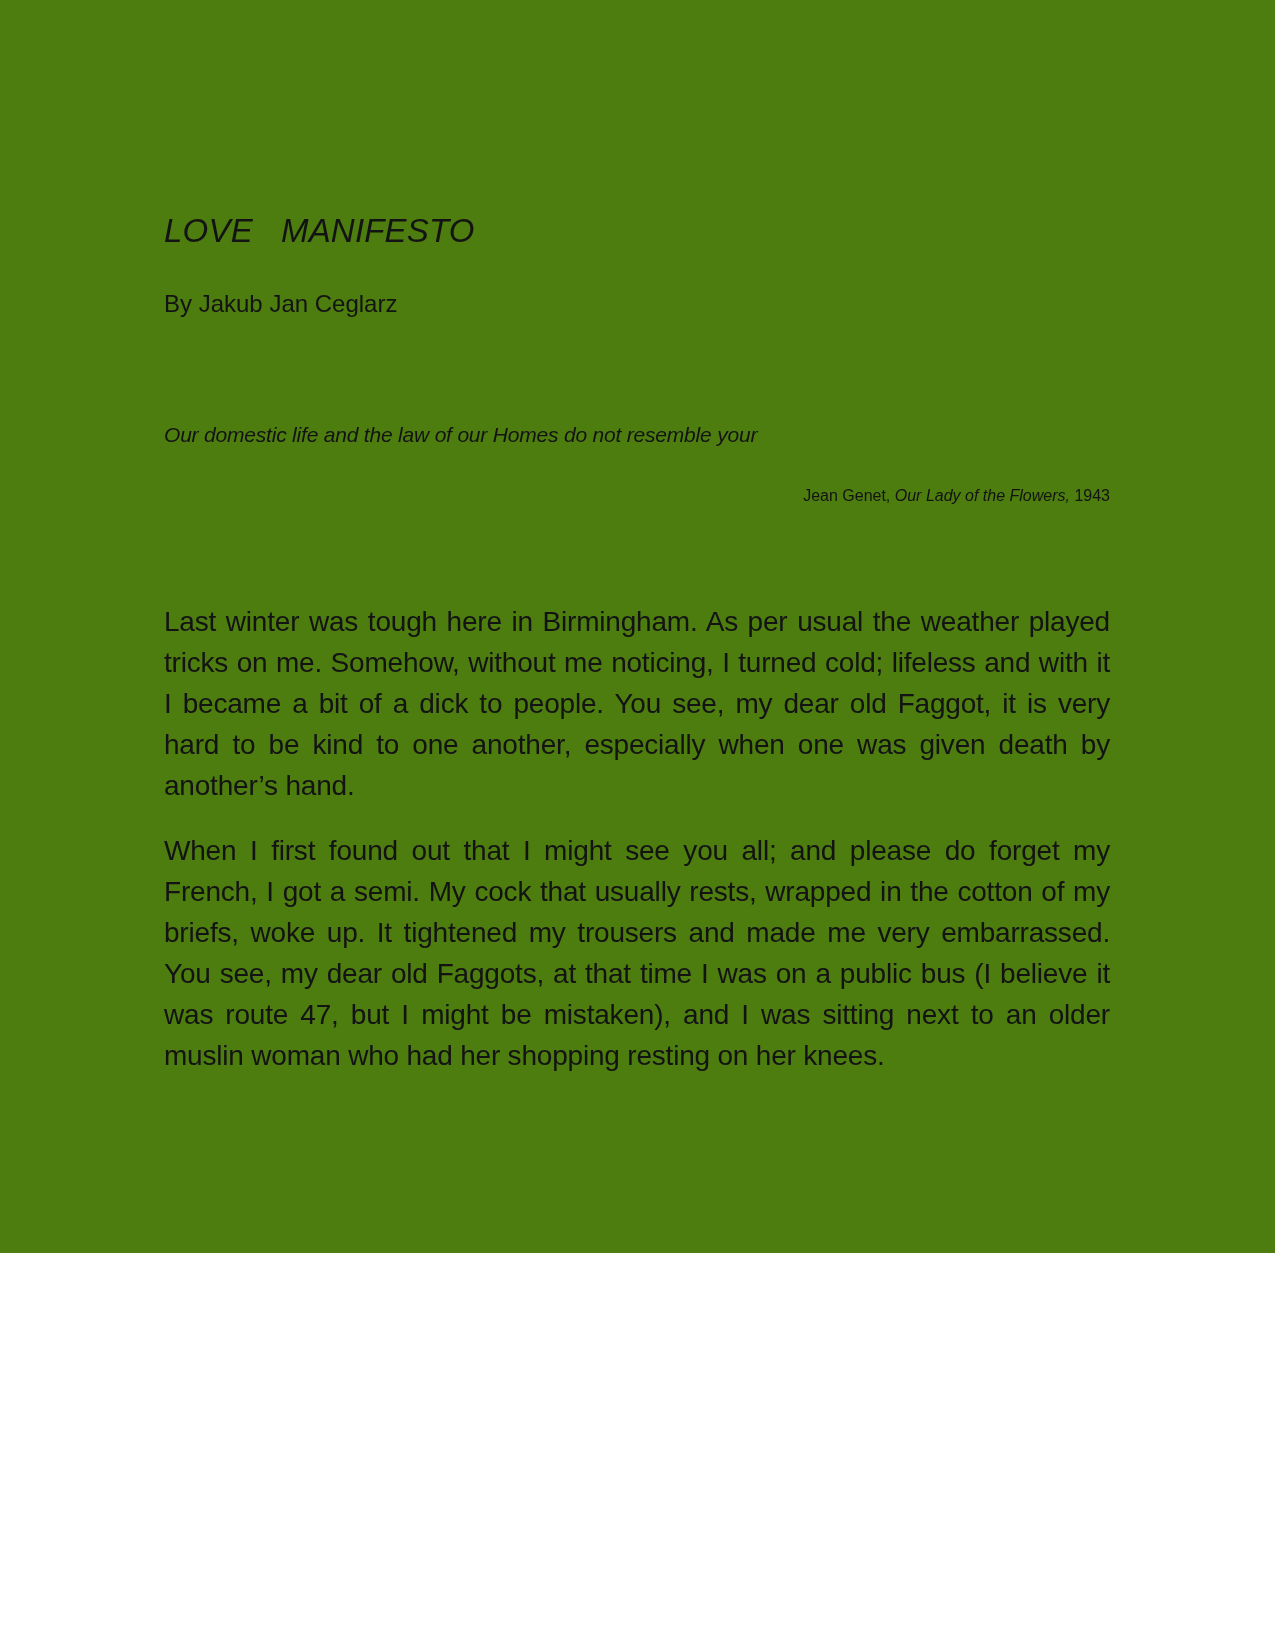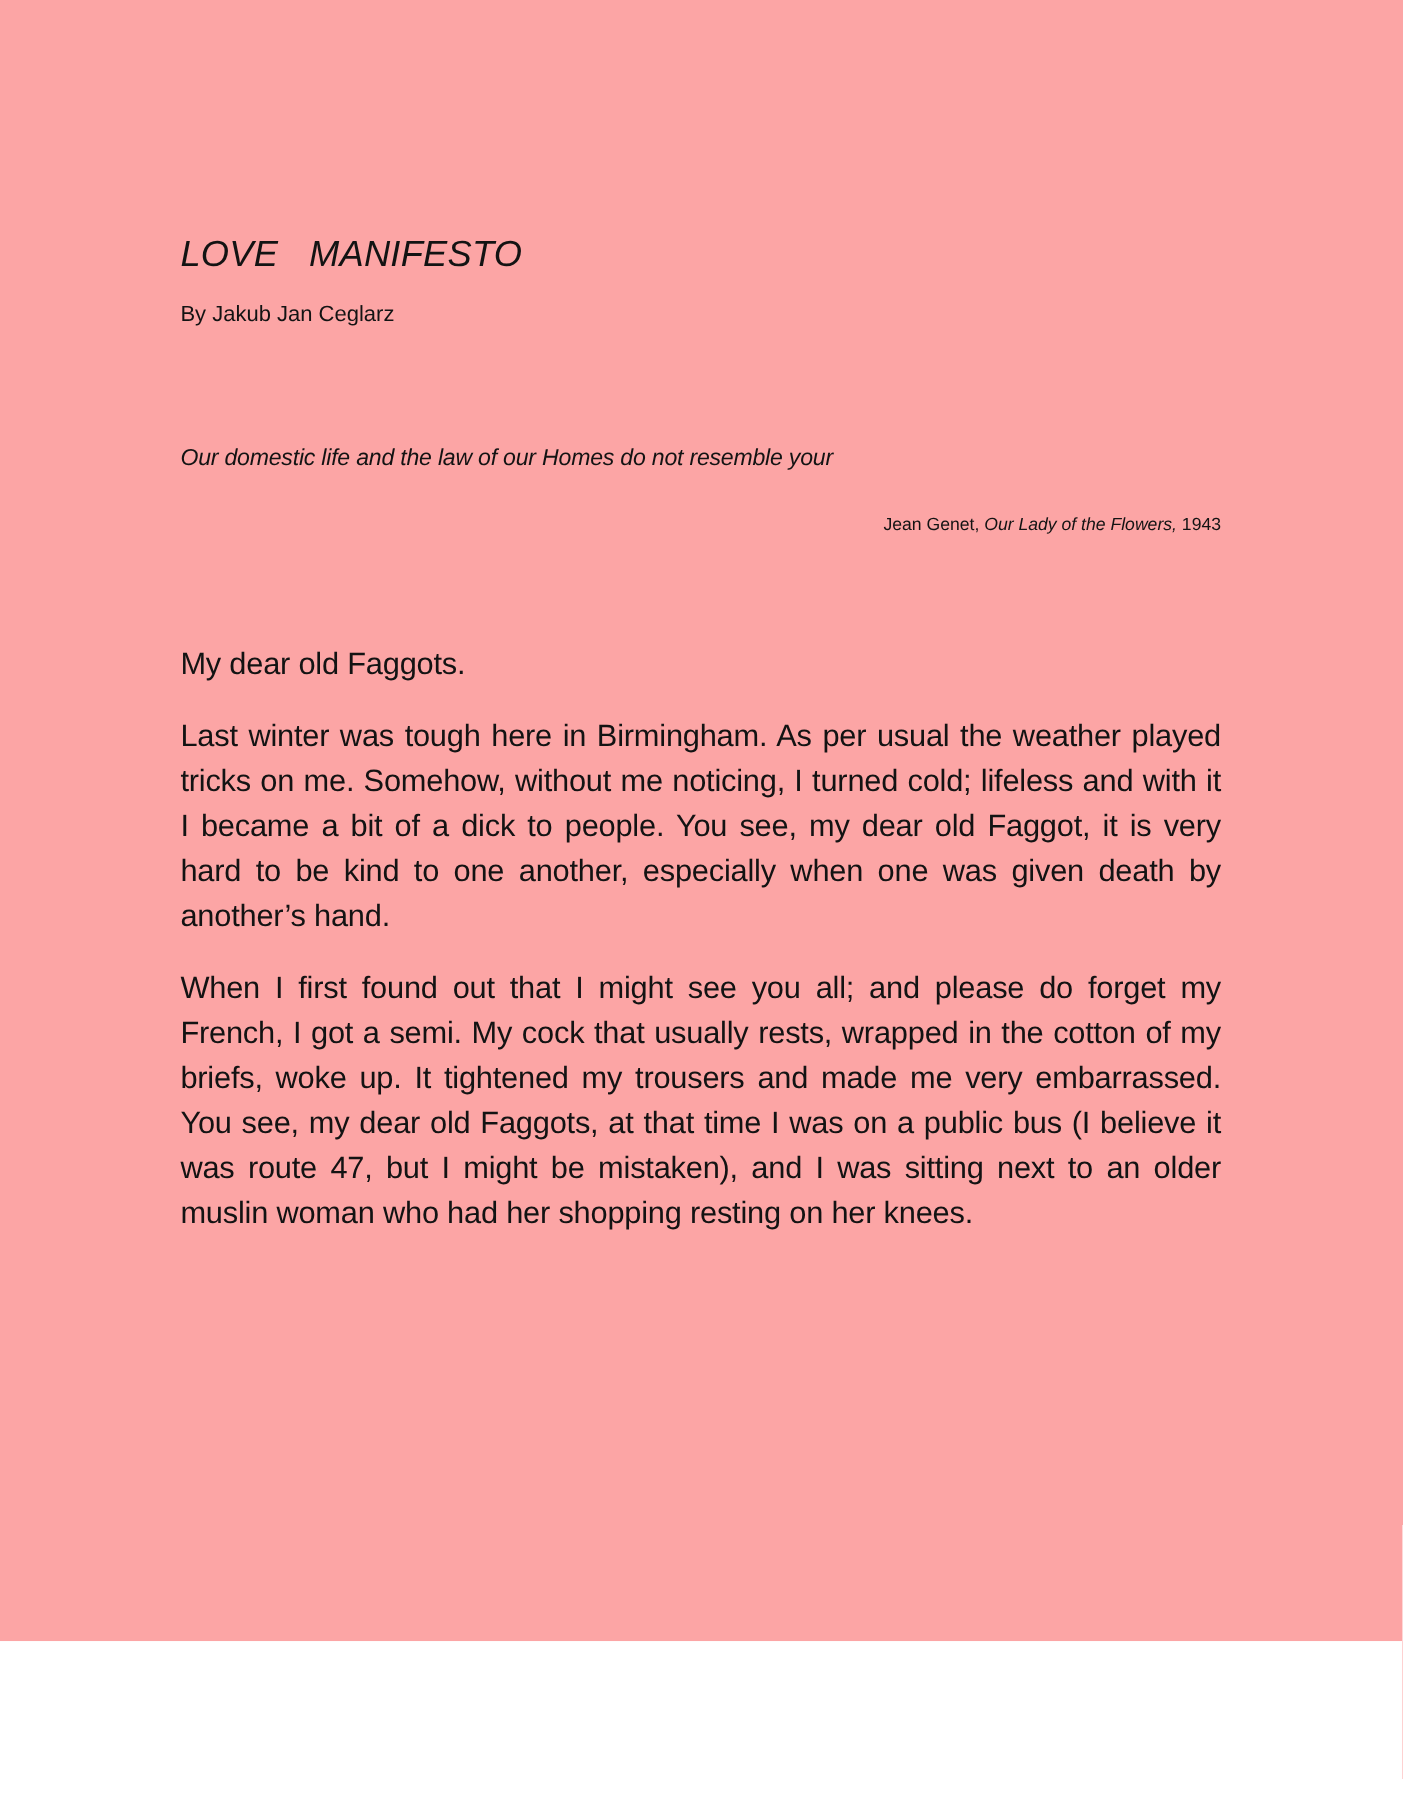--- a/index.html
+++ b/index.html
@@ -3,44 +3,44 @@
 <meta charset="utf-8">
 <style>
   html, body {
     margin: 0;
     padding: 0;
     background: #ffffff;
   }
   .page {
     position: relative;
     width: 1275px;
-    height: 1492px;
-    background: #fca5a5;
+    height: 1253px;
+    background: #4d7c0f;
     font-family: "Liberation Sans", sans-serif;
     color: #131313;
     overflow: hidden;
   }
   .content {
     position: absolute;
     left: 164px;
     top: 0;
     width: 946px;
   }
   .title {
     margin: 212px 0 0 0;
     font-size: 33px;
     font-style: italic;
     font-weight: 400;
     line-height: 38px;
     white-space: pre-wrap;
     letter-spacing: 0.2px;
   }
   .byline {
-    margin: 21px 0 0 0;
-    font-size: 20px;
+    margin: 39px 0 0 0;
+    font-size: 24px;
     line-height: 30px;
   }
   .quote {
     margin: 95px 0 0 0;
     text-align: left;
     font-style: italic;
     font-size: 21px;
     line-height: 41px;
     letter-spacing: -0.2px;
   }
@@ -78,19 +78,18 @@
 
     <p class="byline">By Jakub Jan Ceglarz</p>
 
     <div class="quote">
       <div class="quote-line">Our domestic life and the law of our Homes do not resemble your</div>
     </div>
 
     <p class="attribution"><span>Jean Genet, </span><span class="work">Our Lady of the Flowers,</span><span> 1943</span></p>
 
     <div class="letter-body">
-      <p class="para">My dear old Faggots.</p>
       <p class="para">Last winter was tough here in Birmingham. As per usual the weather played tricks on me. Somehow, without me noticing, I turned cold; lifeless and with it I became a bit of a dick to people. You see, my dear old Faggot, it is very hard to be kind to one another, especially when one was given death by another’s hand.</p>
       <p class="para">When I first found out that I might see you all; and please do forget my French, I got a semi. My cock that usually rests, wrapped in the cotton of my briefs, woke up. It tightened my trousers and made me very embarrassed. You see, my dear old Faggots, at that time I was on a public bus (I believe it was route 47, but I might be mistaken), and I was sitting next to an older muslin woman who had her shopping resting on her knees.</p>
     </div>
 
   </div>
 </div>
 
 </body></html>

